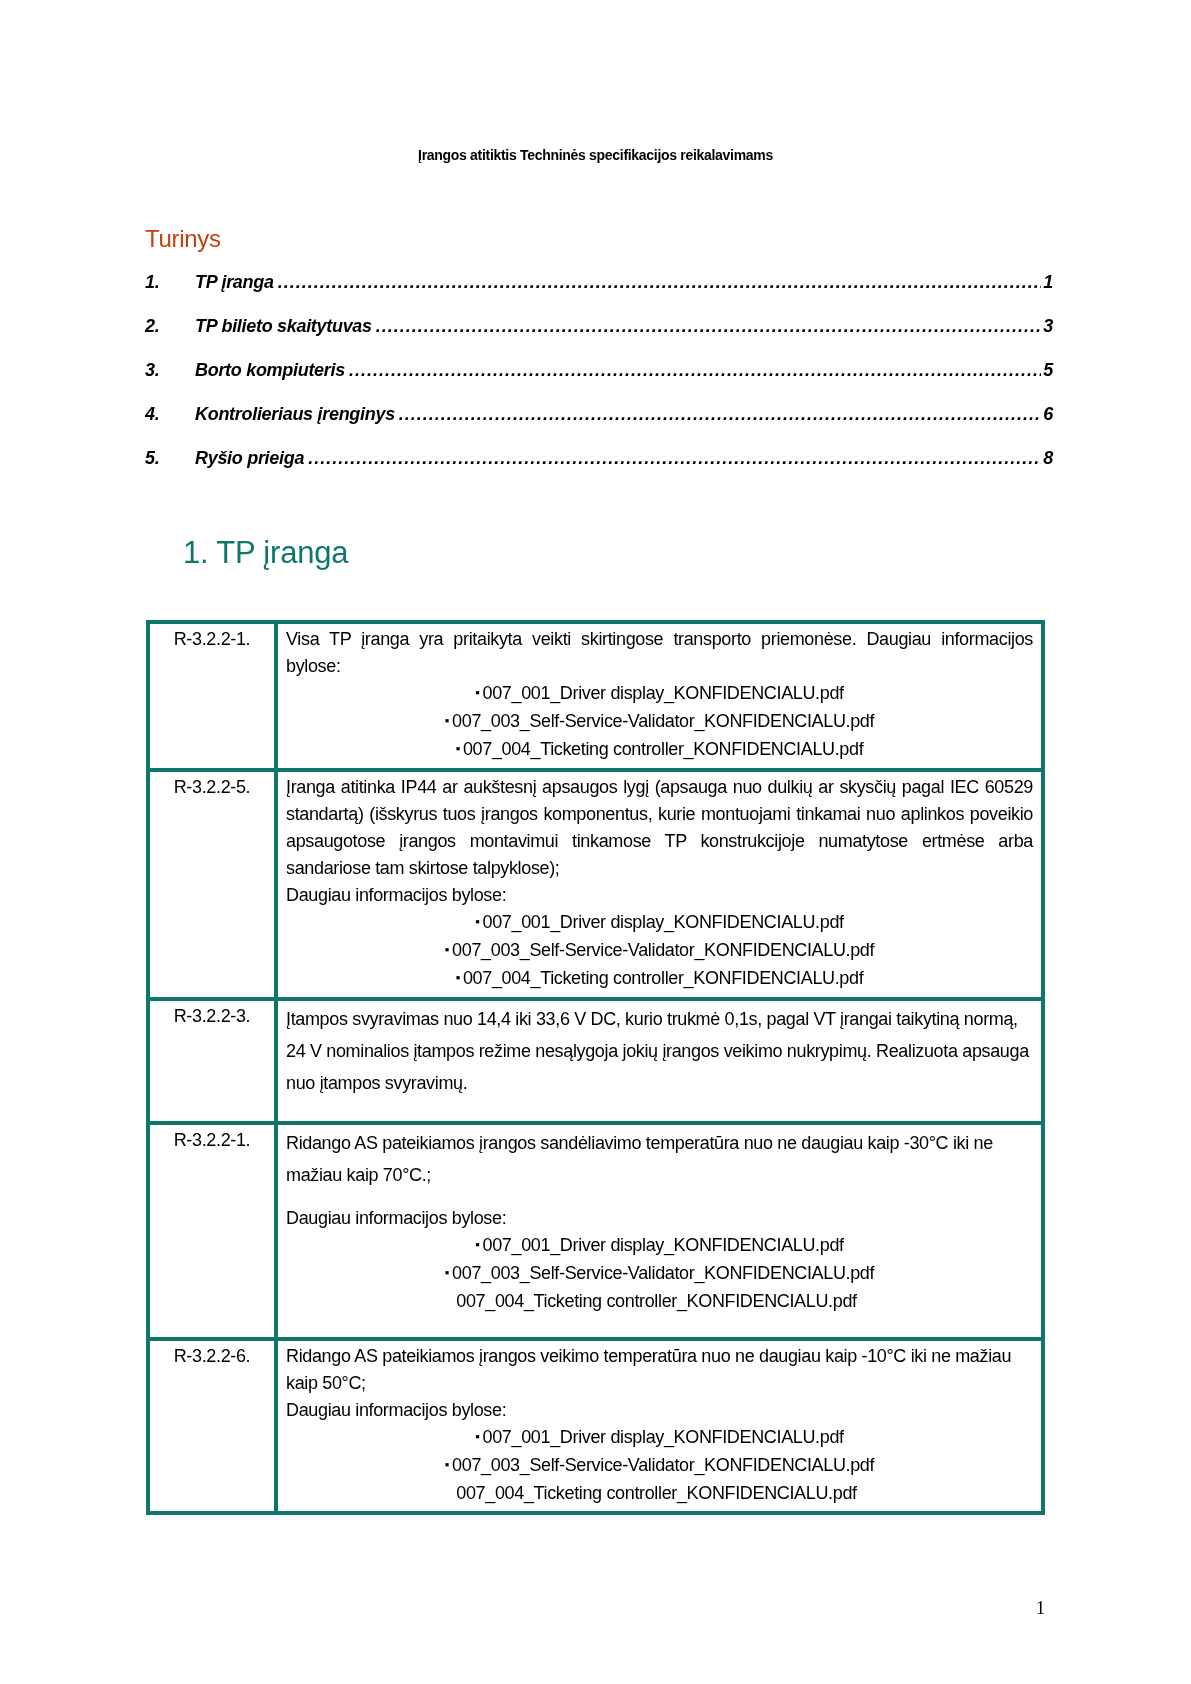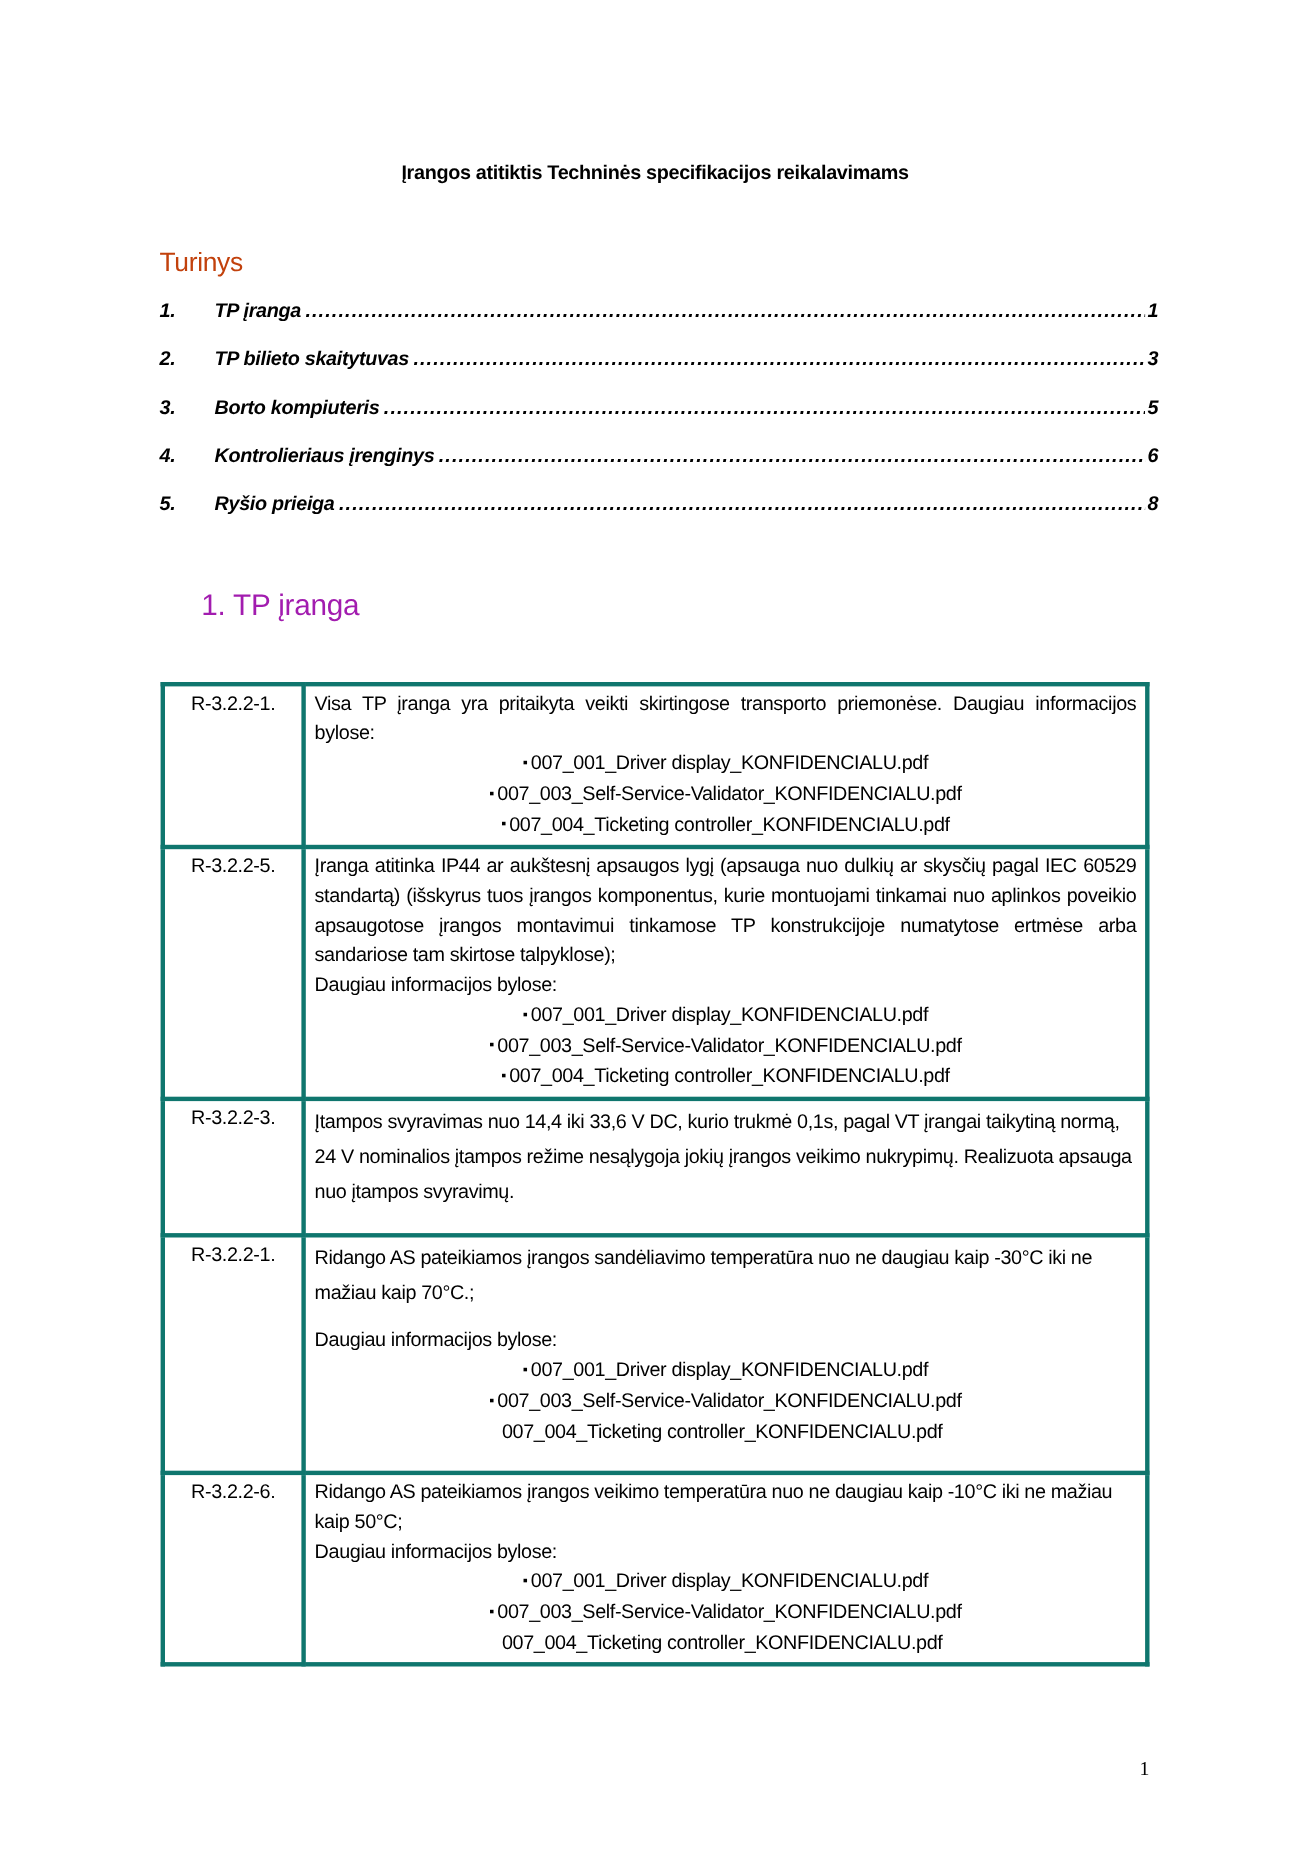--- a/index.html
+++ b/index.html
@@ -1,28 +1,28 @@
 <!DOCTYPE html>
 <html><head>
 <meta charset="utf-8">
 <style>
   html, body { margin: 0; padding: 0; background: #ffffff; }
   body { width: 1191px; height: 1684px; position: relative; overflow: hidden;
          font-family: "Liberation Sans", sans-serif; color: #000; }
   .doc-title { position: absolute; top: 147px; left: 0; width: 1191px; text-align: center;
-               font-size: 18px; font-weight: bold; letter-spacing: -0.3px; }
+               font-size: 14px; font-weight: bold; letter-spacing: -0.3px; }
   .toc-heading { position: absolute; top: 225px; left: 145px; font-size: 24px; color: #c2410c; letter-spacing: -0.3px; }
   .toc { position: absolute; top: 272px; left: 145px; width: 908px; }
   .toc-row { display: flex; align-items: baseline; height: 44px; font-style: italic; font-weight: bold; font-size: 18px; letter-spacing: -0.3px; }
   .toc-num { width: 50px; }
   .toc-label { white-space: nowrap; padding-right: 4px; }
   .toc-dots { flex: 1; overflow: hidden; white-space: nowrap; }
   .toc-dots::after { content: "........................................................................................................................................................................................................................"; letter-spacing: 1px; }
   .toc-page { padding-left: 2px; }
-  .section-heading { position: absolute; top: 535px; left: 183px; font-size: 27px; color: #a21caf; letter-spacing: -0.2px; }
+  .section-heading { position: absolute; top: 535px; left: 183px; font-size: 31px; color: #0f766e; letter-spacing: -0.2px; }
   .req-table { position: absolute; top: 620px; left: 146px; width: 899px; border-collapse: collapse;
                font-size: 18px; letter-spacing: -0.35px; }
   .req-table td { border: 4px solid #0f766e; vertical-align: top; padding: 2px 8px 4px 8px; line-height: 27px; }
   .req-id { width: 108px; text-align: center; }
   .req-body p { margin: 0; }
   .justify { text-align: justify; }
   .file-list { list-style: none; margin: 0; padding: 0; }
   .file-list li { position: relative; padding-left: 6px; margin-left: -6px; text-align: center; }
   .file-list li.bullet::before { content: "\25AA"; font-size: 13px; margin-right: 3px; position: relative; top: -2px; }
   .file-list li.nobullet { padding-left: 0; }

